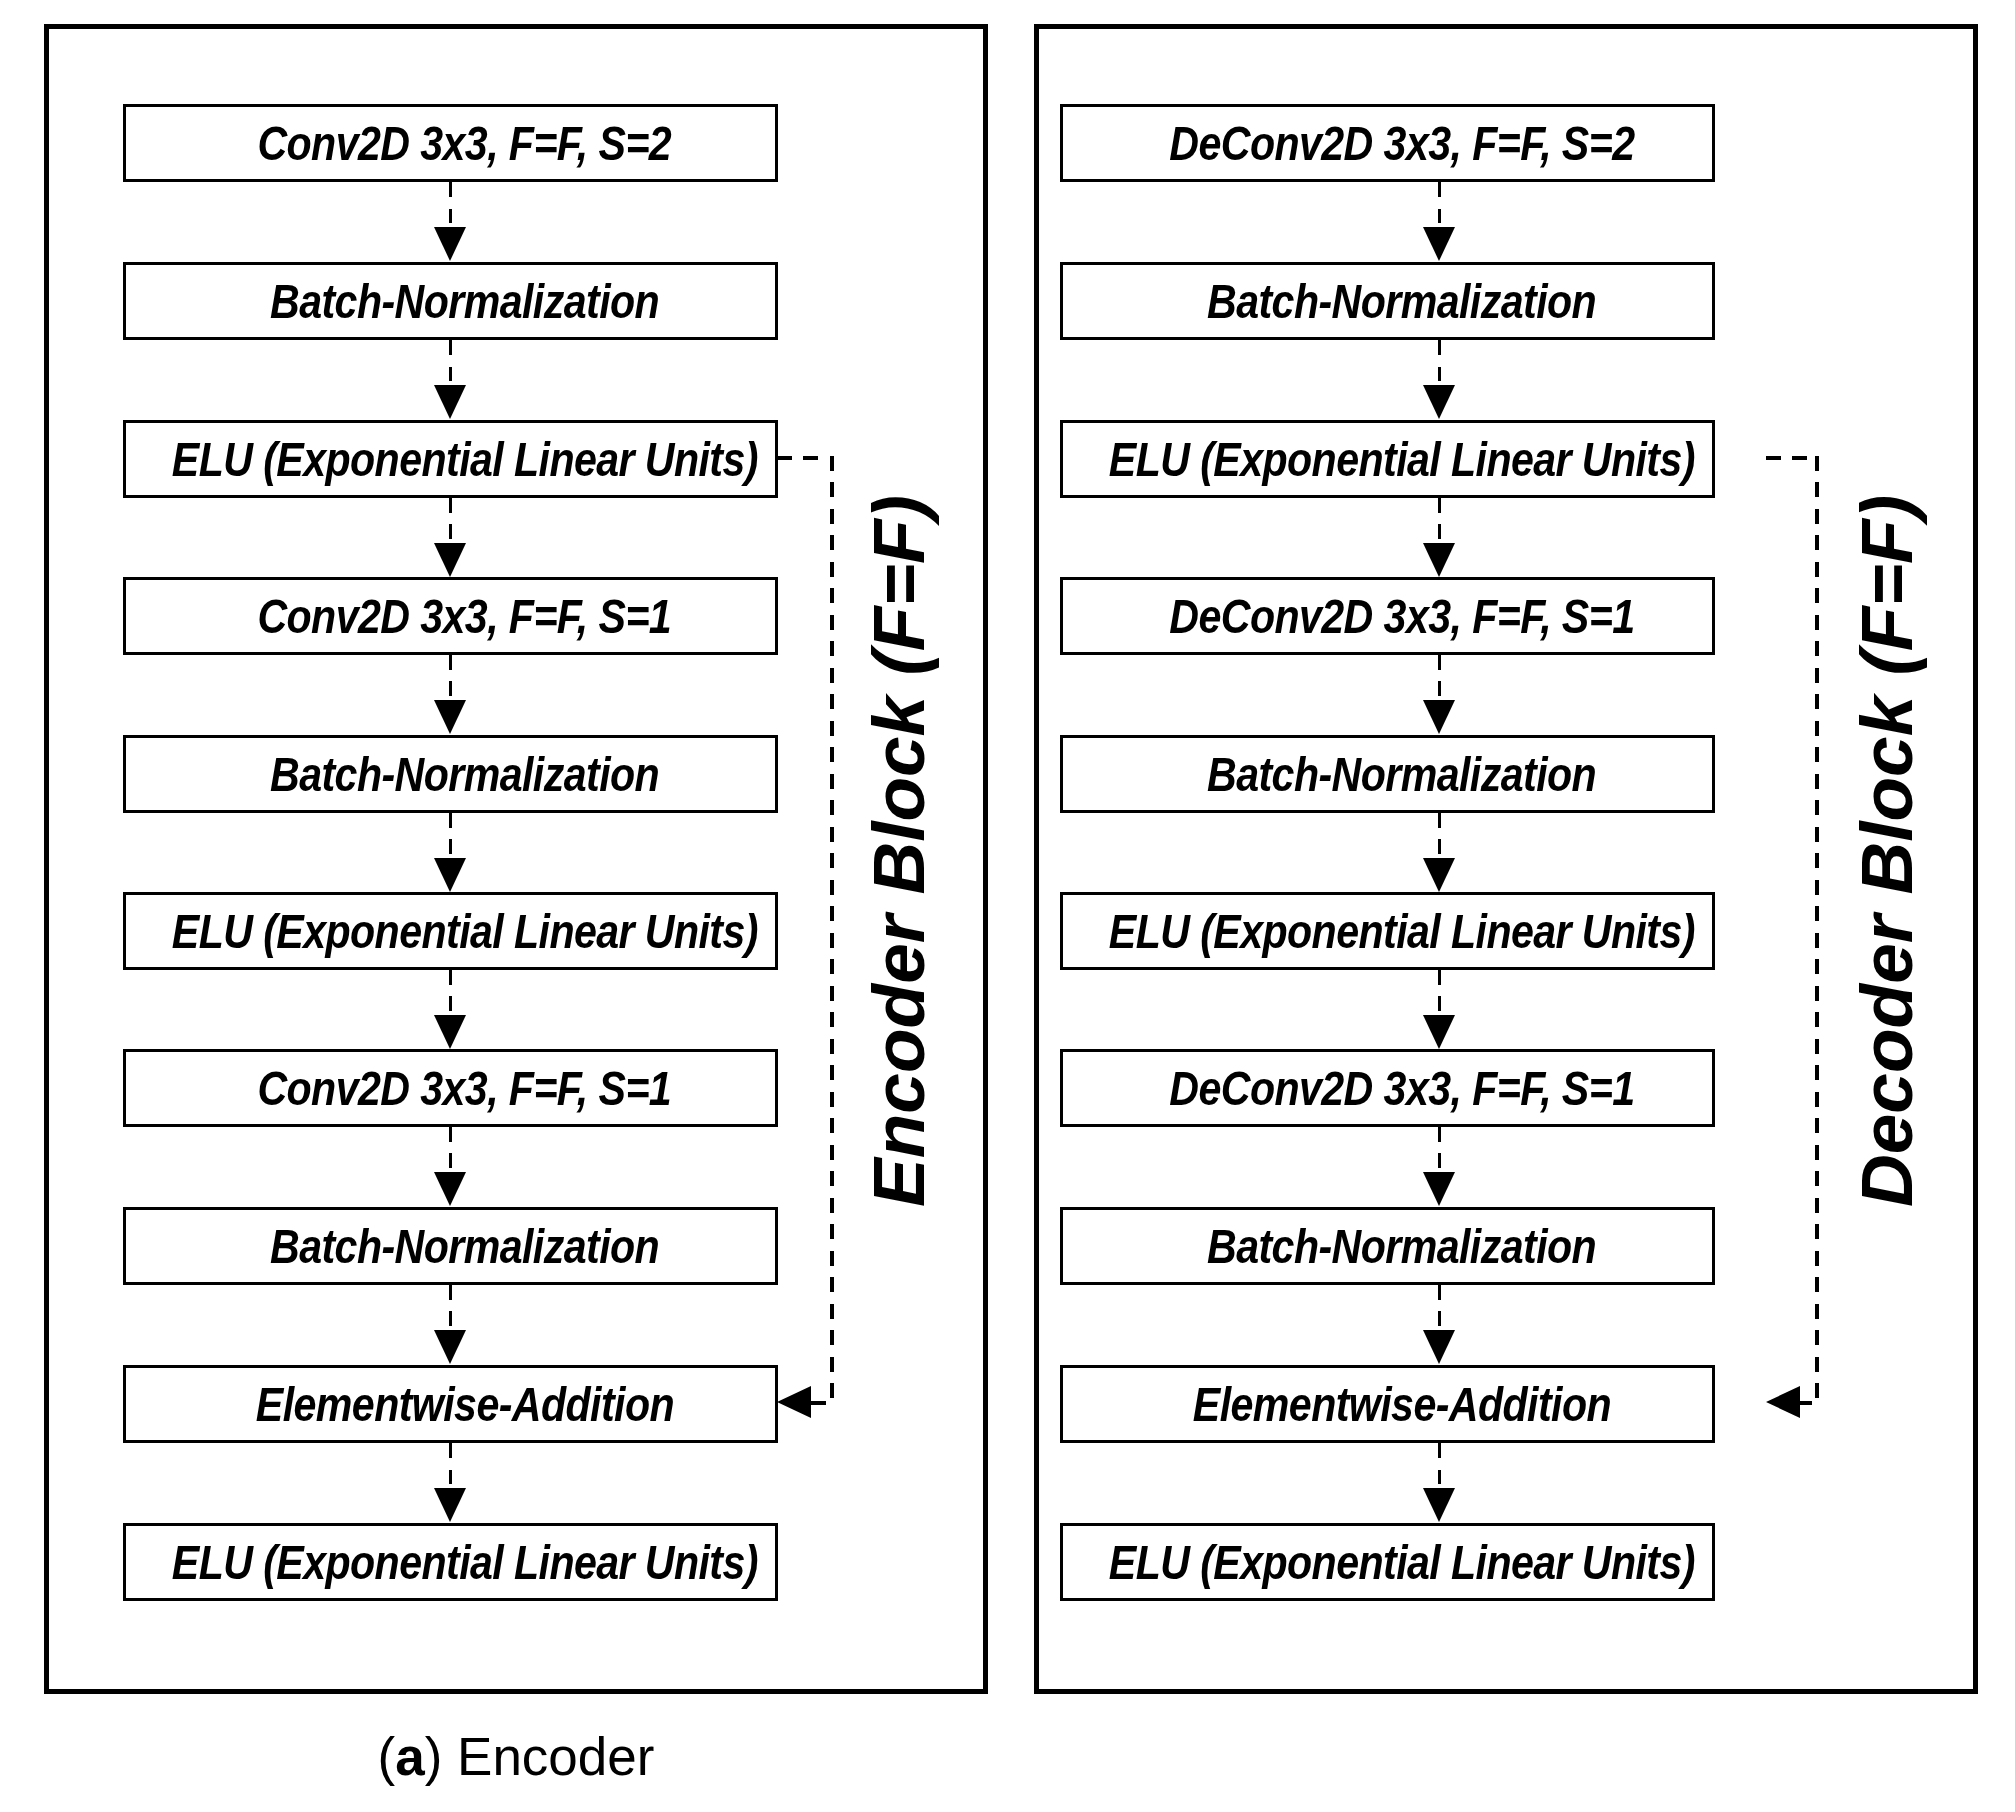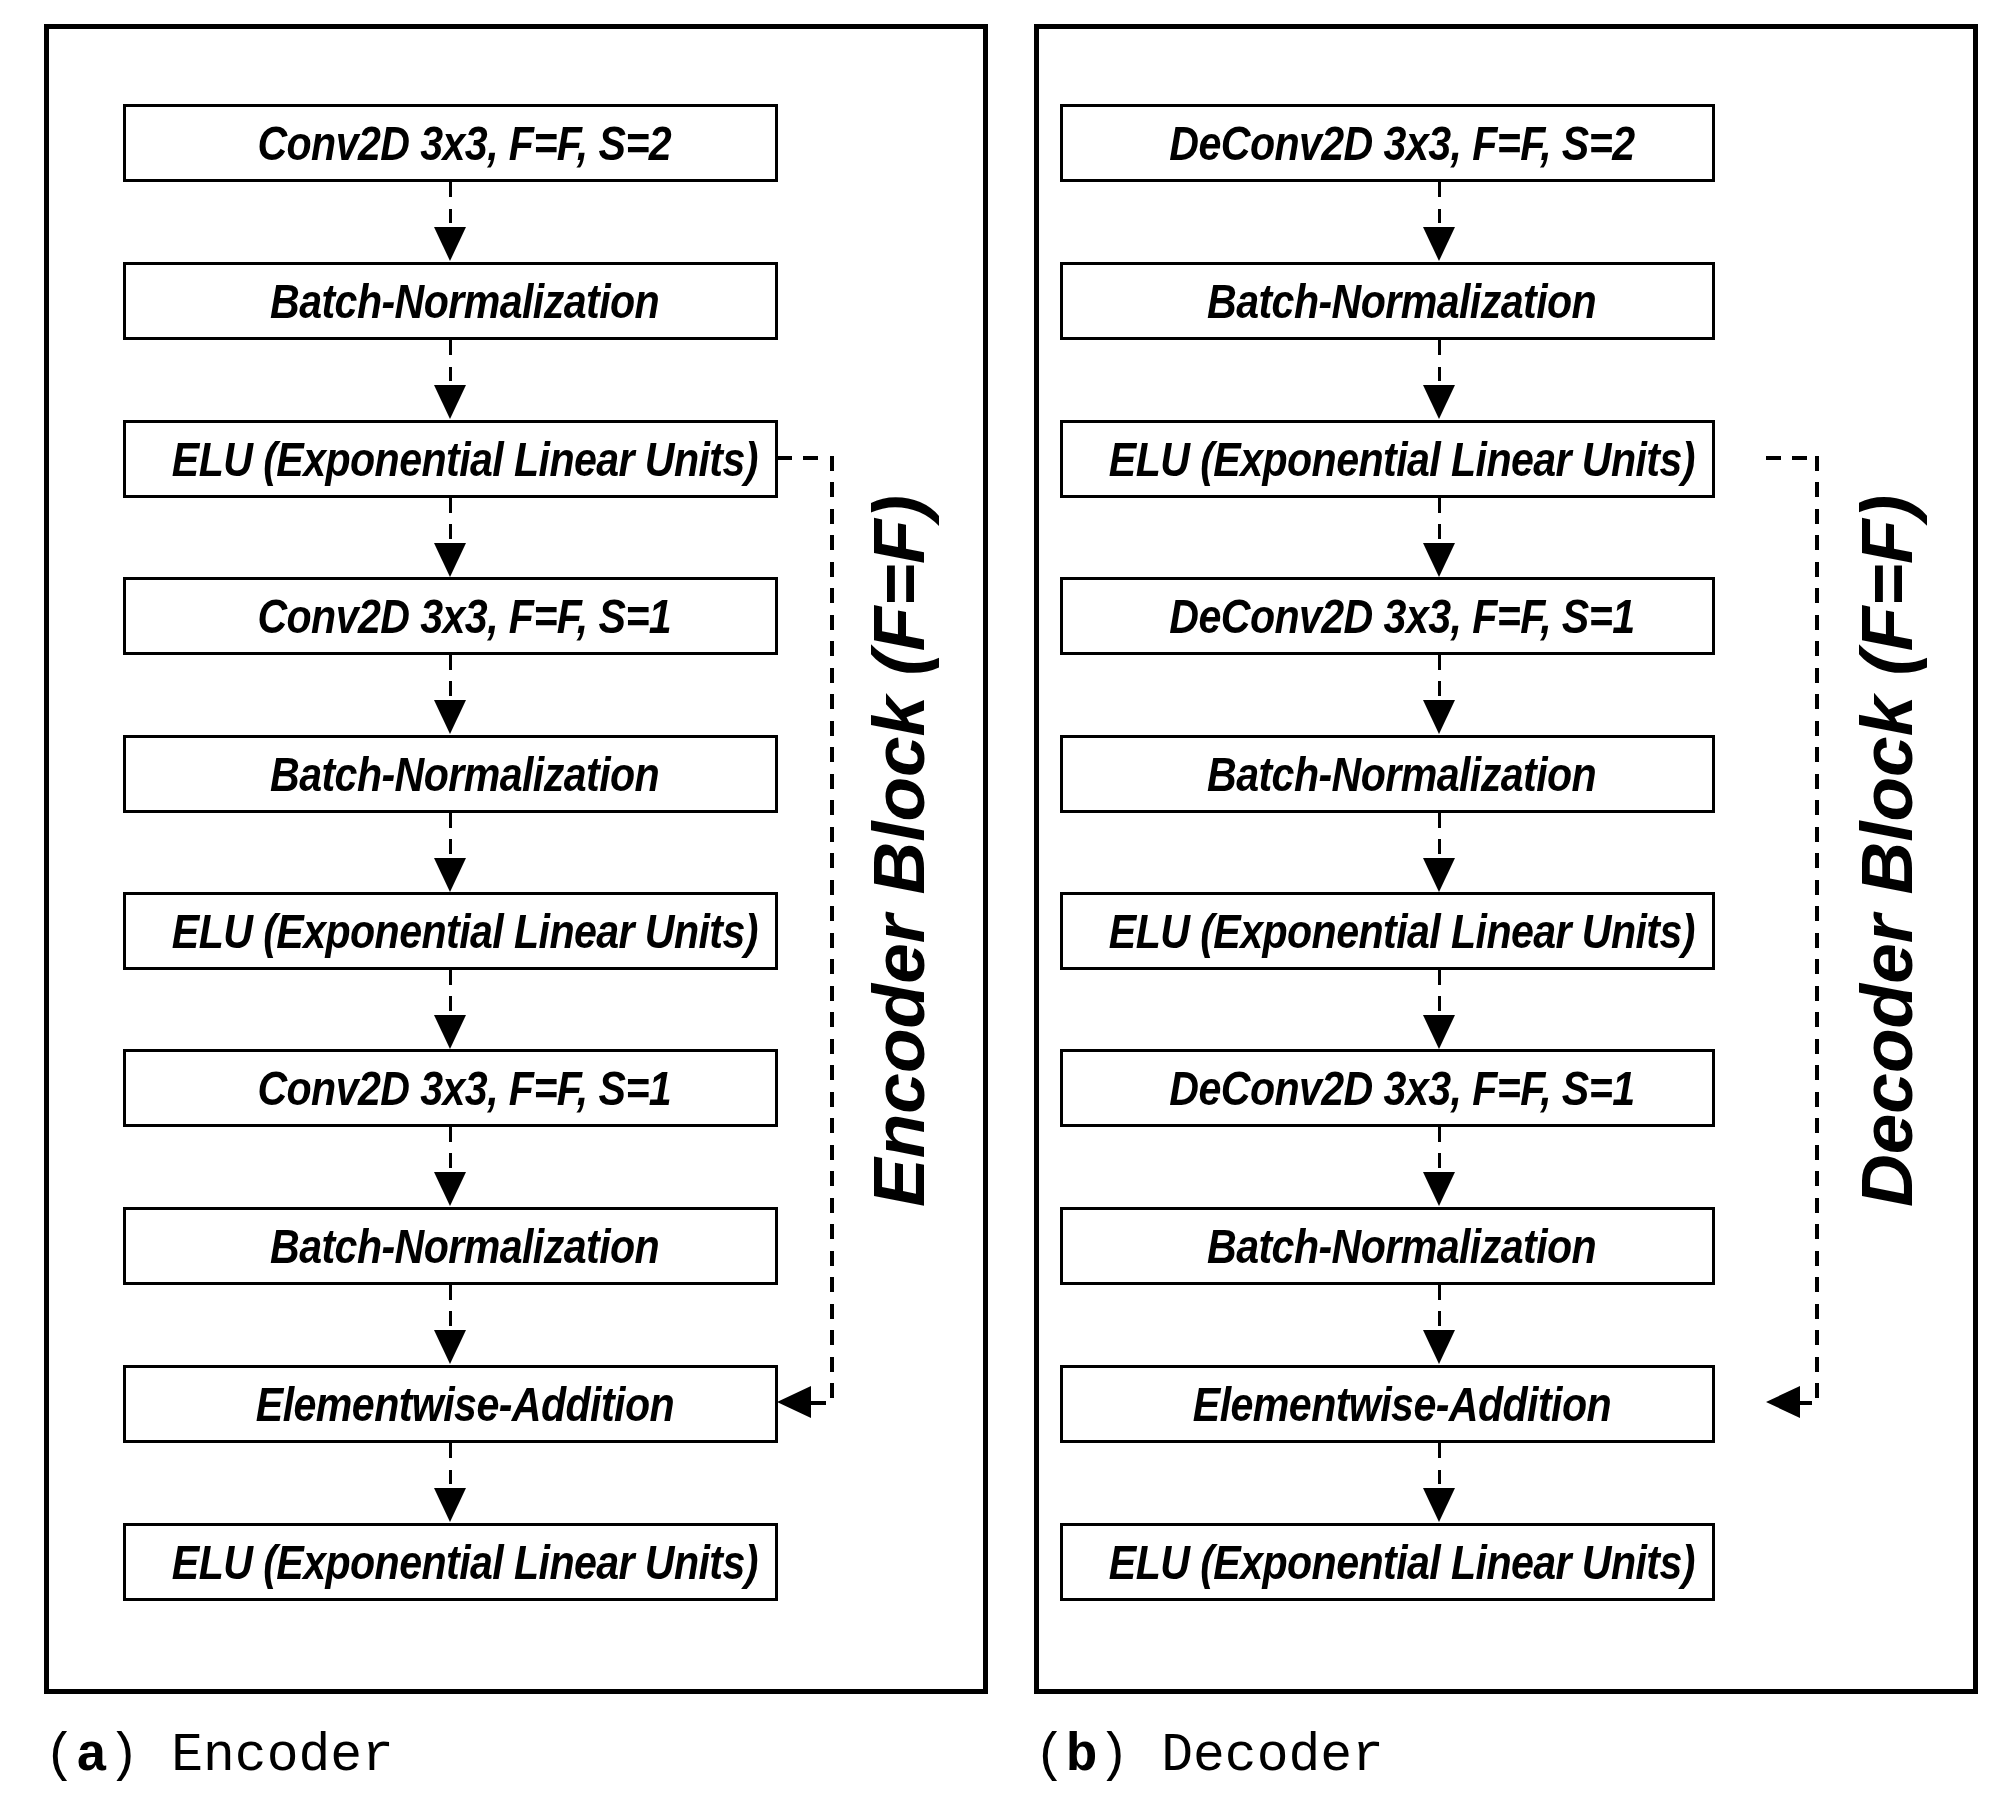--- a/index.html
+++ b/index.html
@@ -32,22 +32,22 @@
         background:repeating-linear-gradient(to bottom,#000 0 14.7px,transparent 14.7px 26.5px);}
   .lhead{position:absolute;width:0;height:0;border-top:16px solid transparent;
         border-bottom:16px solid transparent;border-right:34px solid #000;}
   
   .side-label{position:absolute;width:0;height:0;}
   .side-label span{position:absolute;display:block;white-space:nowrap;
         font-weight:bold;font-style:italic;font-size:73px;line-height:1;
         transform:translate(-50%,-50%) rotate(-90deg);}
   .sl1{left:898px;top:851px;} .sl2{left:1886px;top:851px;}
   
-  .caption{position:absolute;top:1725px;width:944px;
-        font-family:Liberation Mono, monospace;font-size:53px;line-height:1.2;}
+  .caption{position:absolute;top:1725px;width:944px;text-align:center;
+        font-family:Liberation Sans, sans-serif;font-size:53px;line-height:1.2;}
   .cap1{left:44px;} .cap2{left:1034px;}
   .caption .cap-letter{font-weight:bold;}
 </style>
 </head>
 <body>
 
 <div class="stage">
 
   <div class="panel left"></div>
 
@@ -202,16 +202,15 @@
 
   <div class="hline" style="left:1766px;top:456px;width:53px"></div>
   <div class="vline" style="left:1815px;top:456px;height:948px"></div>
   <div class="hline" style="left:1797px;top:1401px;width:22px"></div>
   <div class="lhead" style="left:1766px;top:1386px"></div>
 
   <div class="side-label sl2">
       <span>Decoder Block (F=F)</span>
     </div>
 
-  <div class="caption cap2"><span>(</span><span class="cap-letter">b</span><span>) </span><span>Decoder</span></div>
 
 </div>
 
 
 </body></html>

